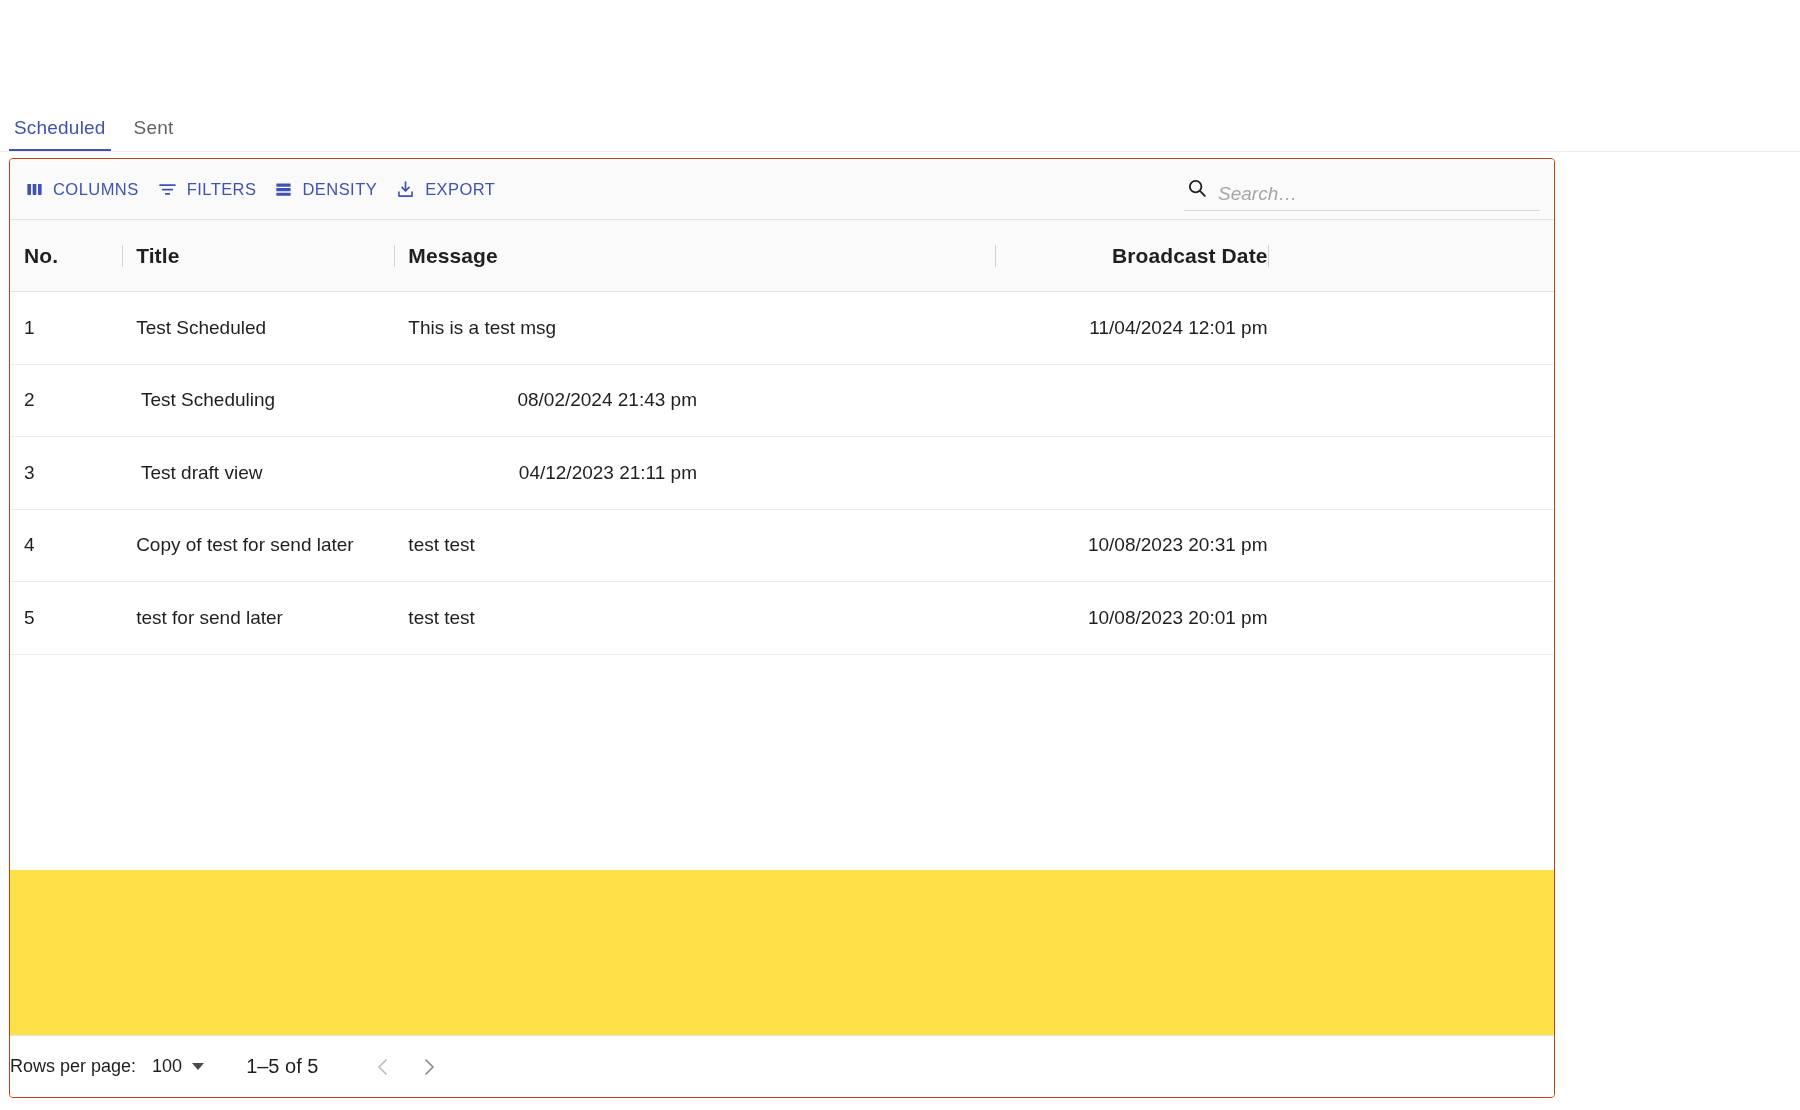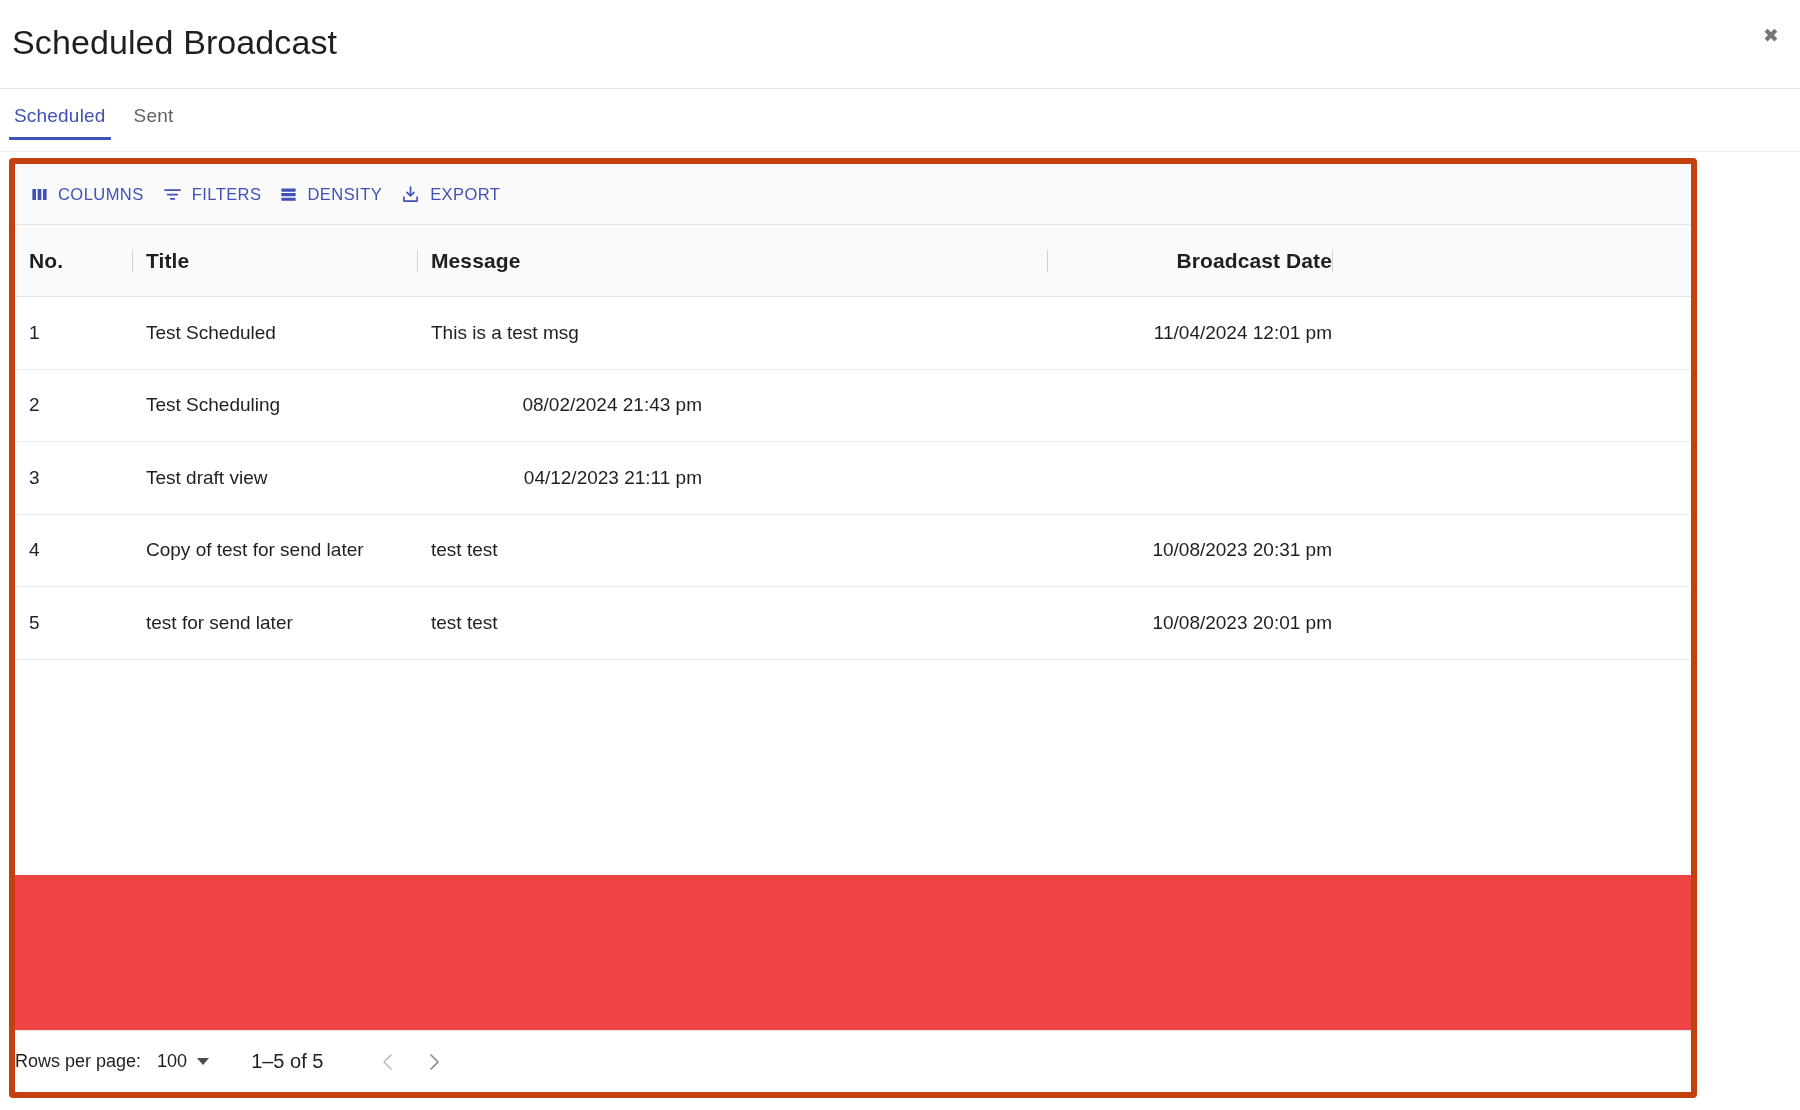--- a/index.html
+++ b/index.html
@@ -63,21 +63,21 @@
     left: 0;
     top: 88px;
     width: 1800px;
     height: 1px;
     background: #e6e6e6;
   }
 
   
   .tabs {
     position: absolute;
-    top: 96px;
+    top: 108px;
     left: 0;
     width: 1524px;
     height: 56px;
     display: flex;
     align-items: flex-start;
   }
   .tab {
     position: relative;
     padding: 9px 14px 13px 14px;
     font-size: 19px;
@@ -108,26 +108,26 @@
     width: 1800px;
     height: 1px;
     background: #ececec;
   }
 
   
   .grid-wrap {
     position: absolute;
     left: 9px;
     top: 158px;
-    width: 1688px;
+    width: 1546px;
     height: 940px;
-    border: 6px solid #c2410c;
+    border: 1px solid #c2410c;
     border-radius: 4px;
     box-sizing: border-box;
-    background: #ef4444;
+    background: #fde047;
     overflow: hidden;
   }
 
   
   .toolbar {
     position: relative;
     height: 60px;
     background: #fafafa;
     display: flex;
     align-items: center;
@@ -298,25 +298,20 @@
     border: none;
     border-radius: 50%;
   }
   .pg-btn.enabled { color: #8a8a8a; }
 </style>
 </head>
 <body>
 
 <div class="dialog">
 
-  <div class="dialog-header">
-    <div class="dialog-title">Scheduled Broadcast</div>
-    <button class="close-btn">✖</button>
-    <div class="header-divider"></div>
-  </div>
 
   <div class="tabs">
     <button class="tab active">Scheduled</button>
     <button class="tab">Sent</button>
   </div>
   <div class="tabs-underline"></div>
 
   <div class="grid-wrap">
 
     <div class="toolbar">
@@ -361,20 +356,29 @@
               <path d="M12 3.5 V13"></path>
               <path d="M8 9.5 L12 13.5 L16 9.5"></path>
               <path d="M4.5 15 V19.5 H19.5 V15"></path>
             </svg>
           </span>
           <span>EXPORT</span>
         </button>
 
       </div>
 
+      <div class="tb-search">
+        <span class="search-icon">
+          <svg width="22" height="22" viewBox="0 0 24 24" fill="none" stroke="#1f1f1f" stroke-width="2" stroke-linecap="round">
+            <circle cx="10.5" cy="10.5" r="6.3"></circle>
+            <line x1="15.2" y1="15.2" x2="20.5" y2="20.5"></line>
+          </svg>
+        </span>
+        <input type="text" placeholder="Search…" style="">
+      </div>
     </div>
 
     <div class="thead">
       <div class="th col-no">No.</div>
       <div class="th col-title">
         <span class="sep"></span>
         <span>Title</span>
       </div>
       <div class="th col-msg">
         <span class="sep"></span>

